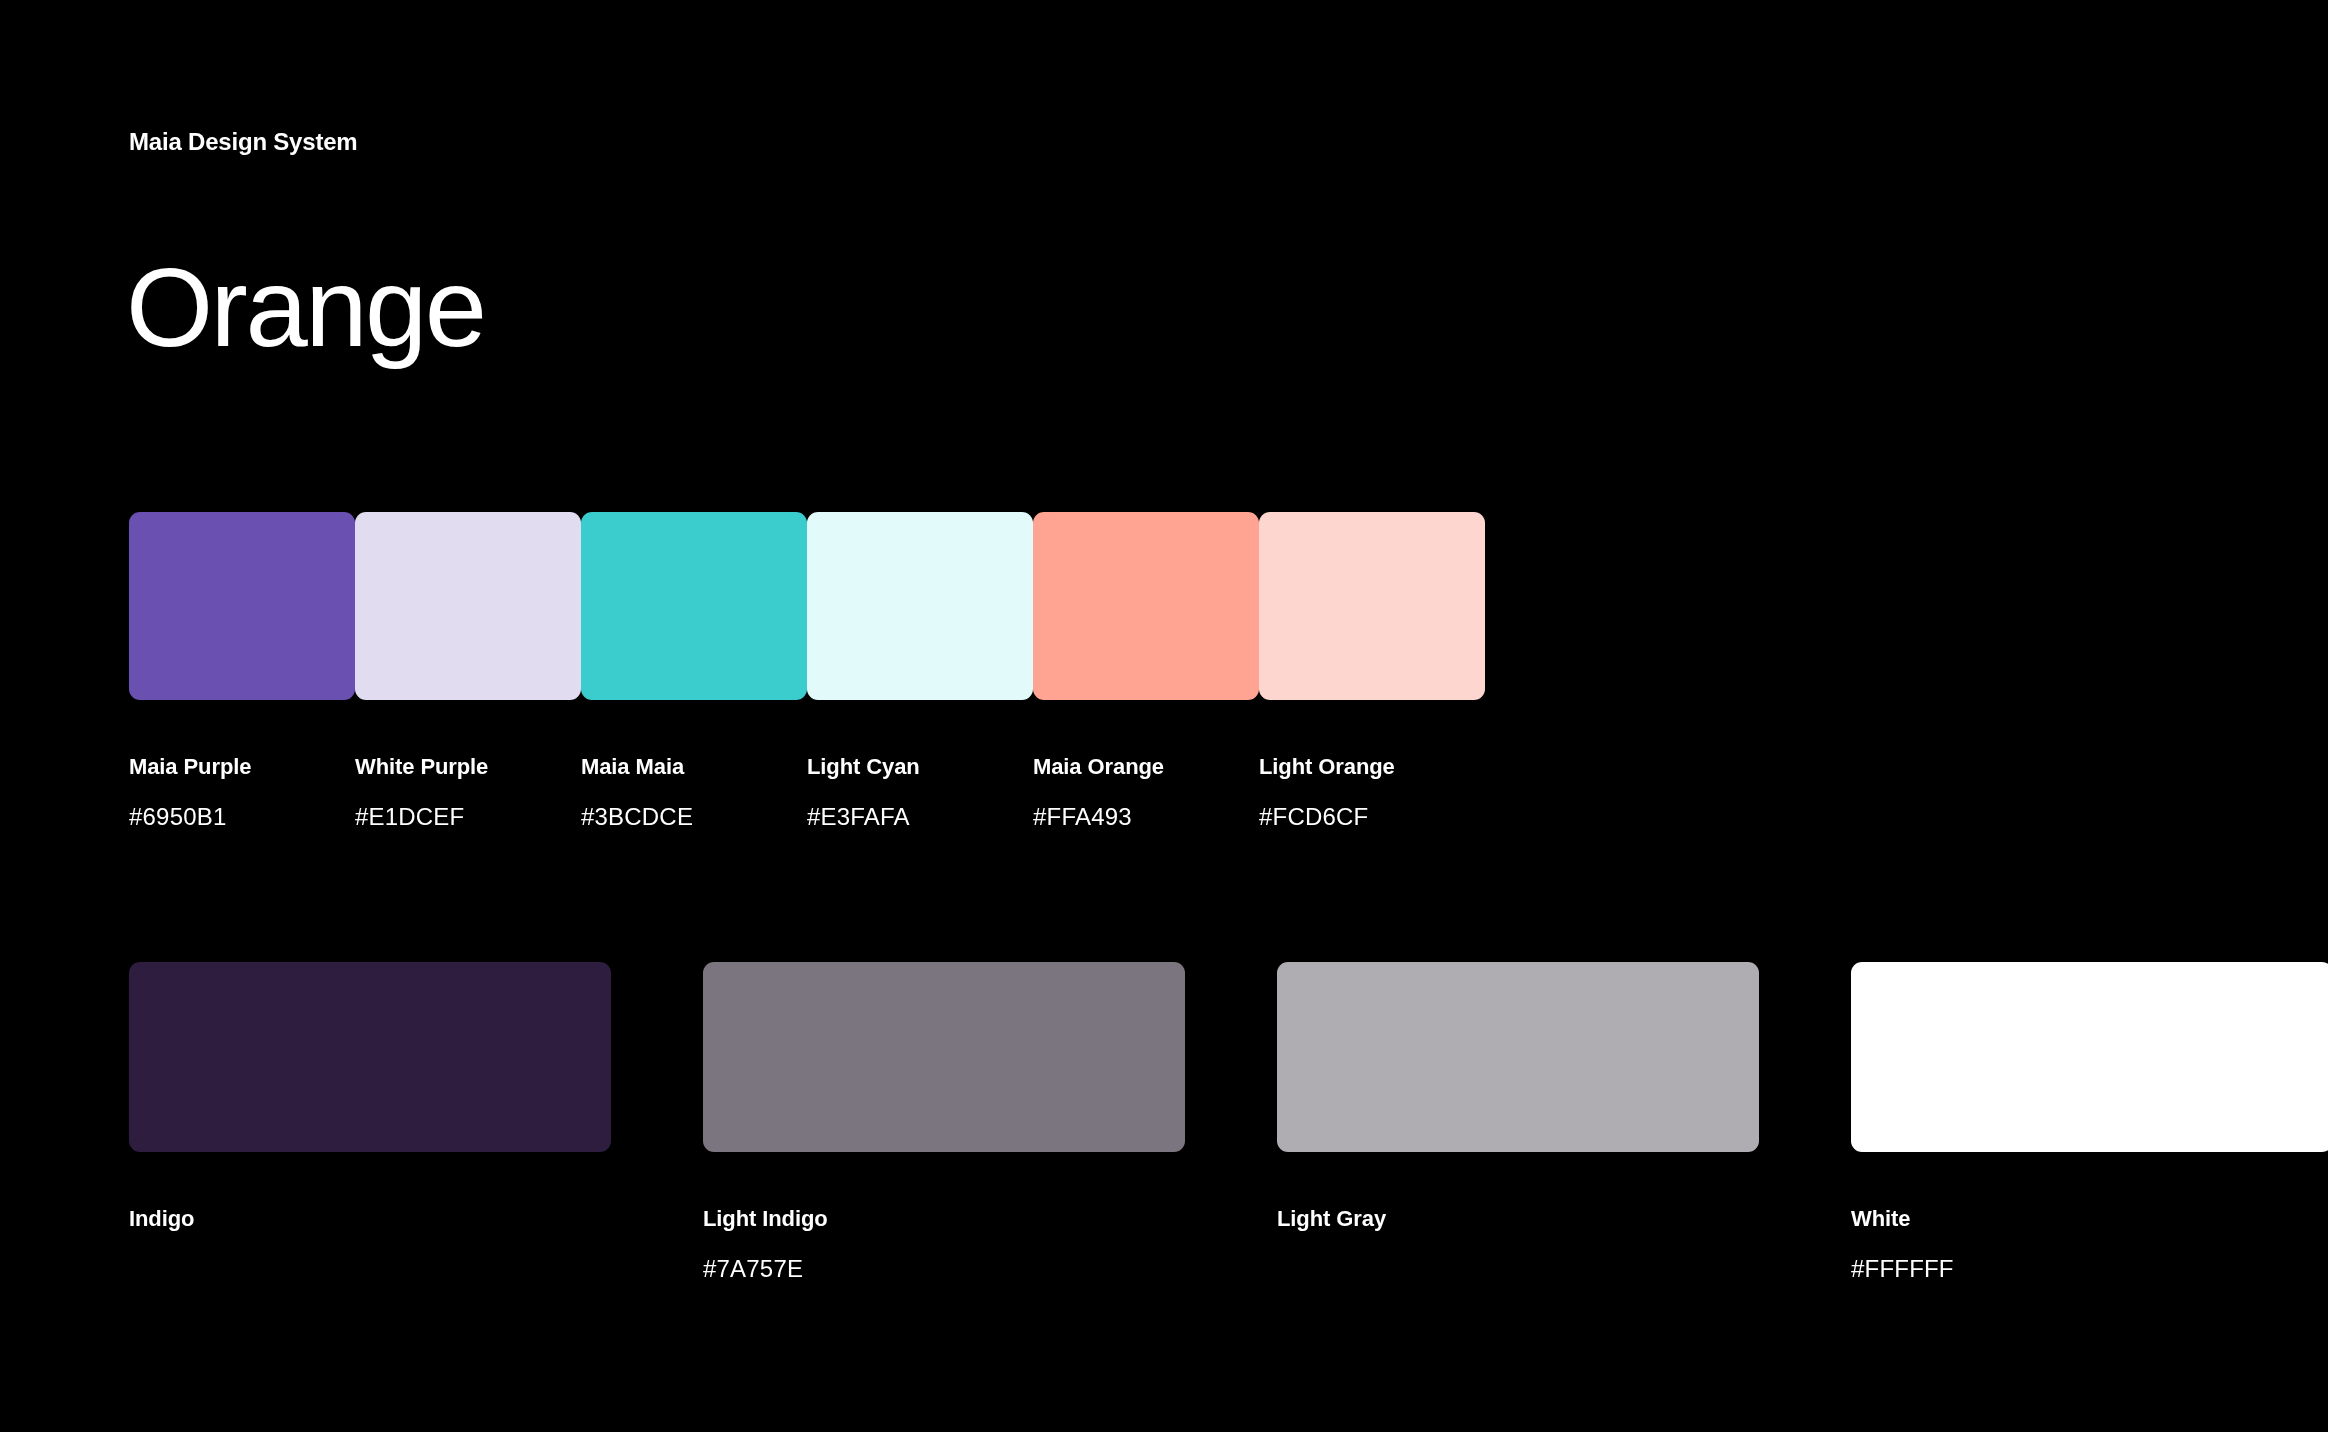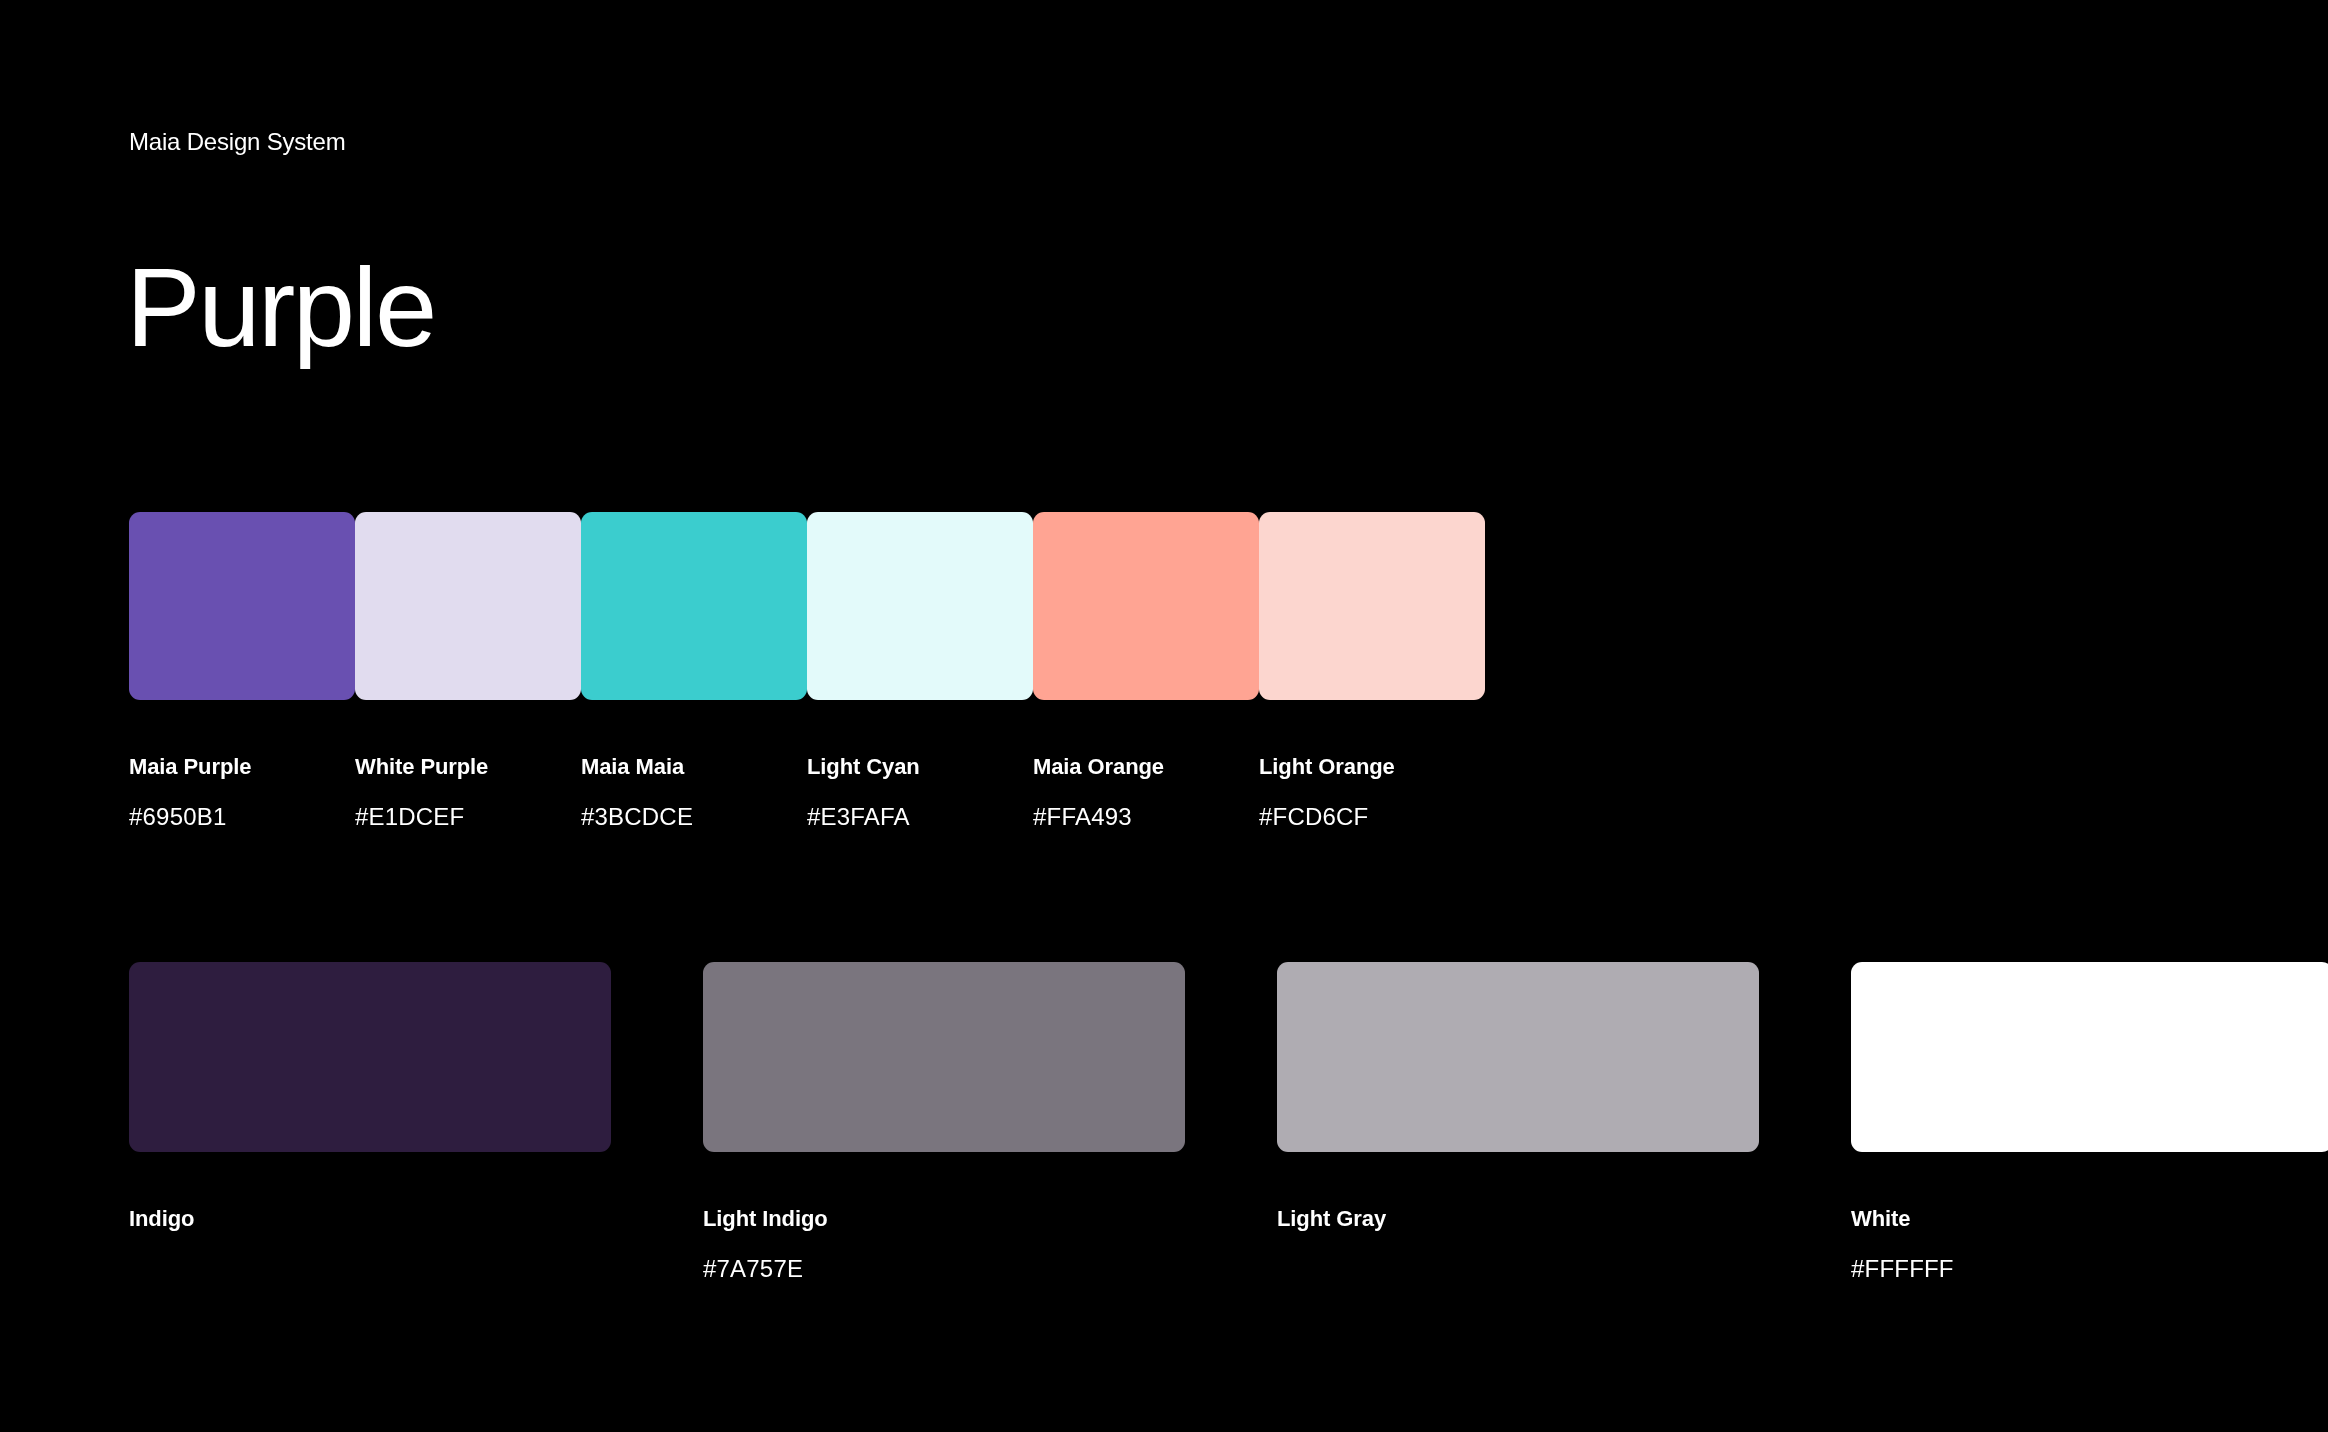--- a/index.html
+++ b/index.html
@@ -23,21 +23,21 @@
   }
 
   
   .header {
     position: absolute;
     left: 129px;
     top: 128px;
   }
   .eyebrow {
     font-size: 24px;
-    font-weight: 400;
+    font-weight: 700;
     color: #ffffff;
     letter-spacing: -0.2px;
     line-height: 1.2;
     white-space: nowrap;
   }
   .page-title {
     position: absolute;
     left: 126px;
     top: 252px;
     font-size: 112px;
@@ -98,21 +98,21 @@
 </style>
 </head>
 <body>
 
 <div class="page">
 
   <div class="header">
     <div class="eyebrow">Maia Design System</div>
   </div>
 
-  <div class="page-title">Purple</div>
+  <div class="page-title">Orange</div>
 
   <div class="row row-primary">
       <div class="swatch-cell">
         <div class="chip" style="background-color: rgb(105, 80, 177);"></div>
         <div class="swatch-name">Maia Purple</div>
         <div class="swatch-hex">#6950B1</div>
       </div>
       <div class="swatch-cell">
         <div class="chip" style="background-color: rgb(225, 220, 239);"></div>
         <div class="swatch-name">White Purple</div>

